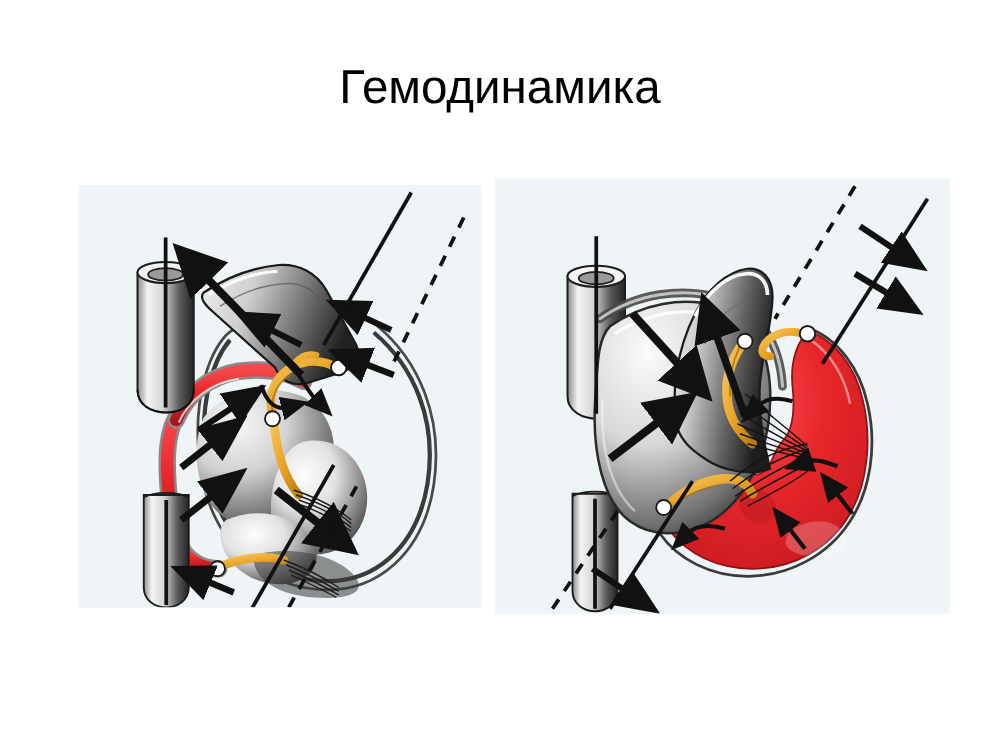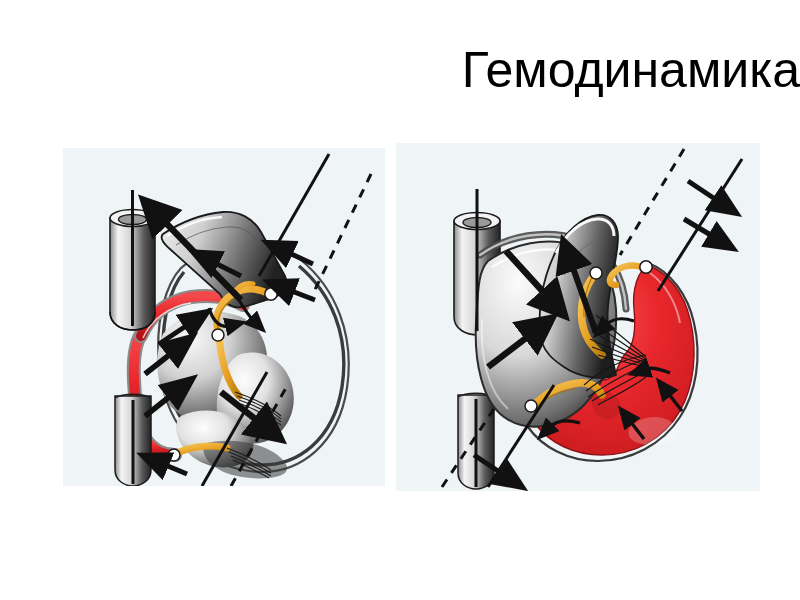--- a/index.html
+++ b/index.html
@@ -20,23 +20,23 @@
     left: 0; top: 0;
     width: 800px;
     height: 600px;
     background: #ffffff;
   }
   #slide-title {
     position: absolute;
     left: 0;
     top: 40px;
     width: 800px;
-    text-align: right;
+    text-align: center;
     font-family: "Liberation Sans", sans-serif;
-    font-size: 50px;
+    font-size: 38px;
     font-weight: normal;
     color: #000000;
     letter-spacing: 0px;
     line-height: 60px;
     white-space: nowrap;
   }
   .panel {
     position: absolute;
     background: #eff5f6;
     overflow: hidden;

